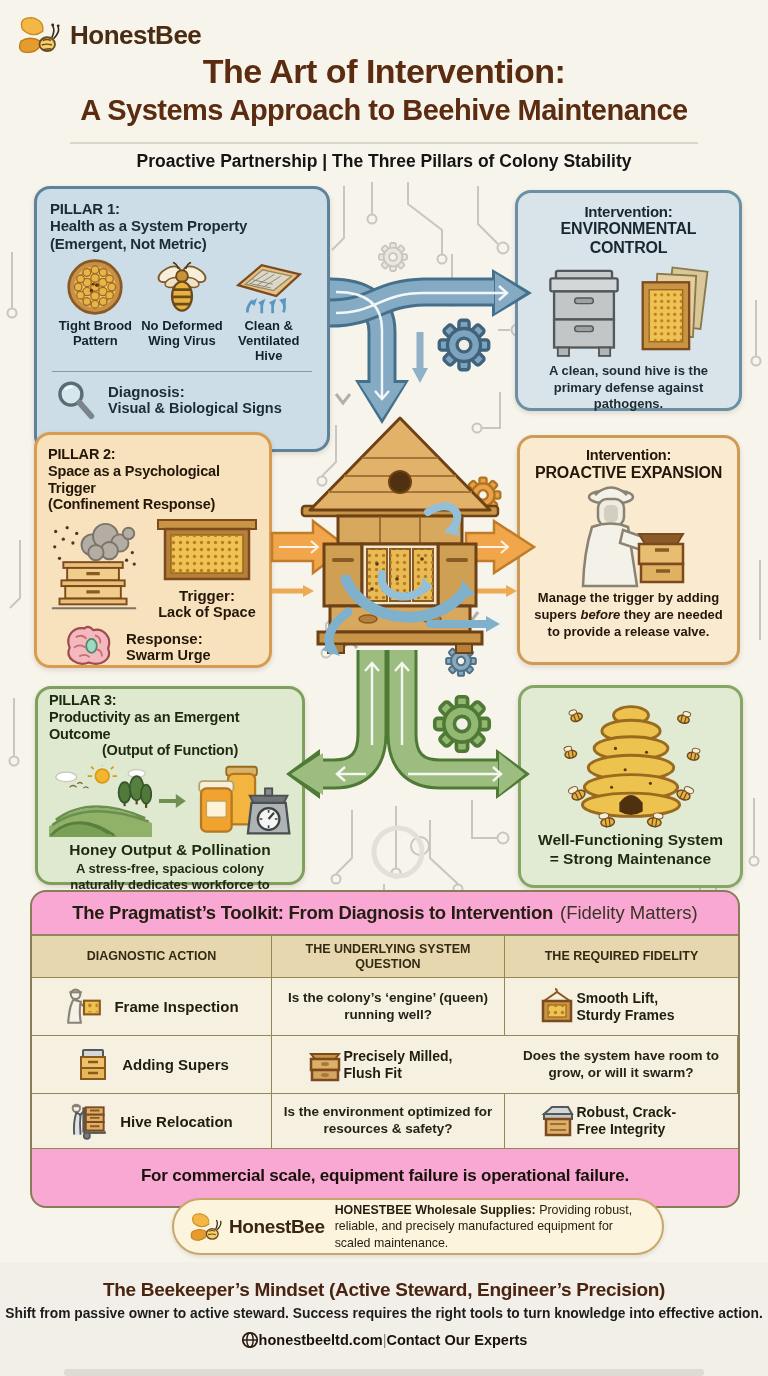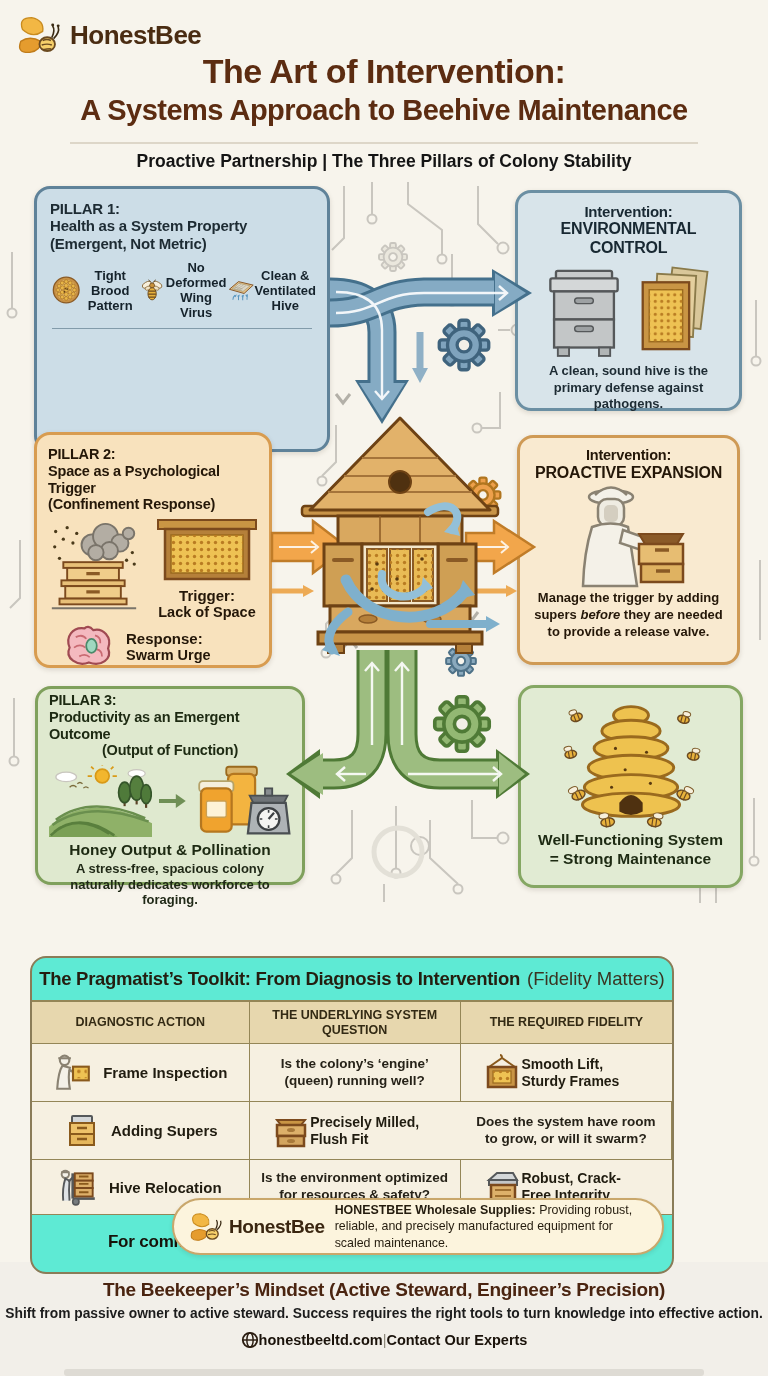--- a/index.html
+++ b/index.html
@@ -26,21 +26,21 @@
   .p3{left:35px;top:686px;width:270px;height:199px;background:#dfe9cf;border:3px solid #7fa05c;padding:3px 11px;}
   .outc{left:518px;top:685px;width:225px;height:203px;background:#e1ebd3;border:3px solid #85a763;padding:6px;text-align:center;}
 
   .bh{font-size:15px;line-height:1.16;font-weight:800;letter-spacing:-0.2px;}
   .p1 .bh{color:#1d2b33;}
   .p2 .bh,.exp .bh{color:#241708;font-size:14.5px;}
   .p3 .bh{color:#1d2a12;font-size:14.5px;}
   .env .bh{color:#182832;}
 
   .p1-icons{display:flex;justify-content:space-between;margin-top:6px;padding:0 2px;}
-  .p1-col{width:88px;display:flex;align-items:center;}
+  .p1-col{width:88px;display:flex;flex-direction:column;align-items:center;}
   .p1-lab{font-size:13px;font-weight:800;text-align:center;line-height:1.15;color:#15222b;margin-top:3px;}
   .p1-div{margin:7px 2px 0 2px;border-top:1.5px solid rgba(70,100,120,.55);}
   .p1-diag{display:flex;align-items:center;gap:10px;padding:5px 0 0 4px;}
   .p1-diag .t1{font-size:15px;font-weight:800;color:#1d2b33;}
   .p1-diag .t2{font-size:14.5px;font-weight:700;color:#1d2b33;}
 
   .env-icons{display:flex;justify-content:center;align-items:flex-end;gap:12px;margin:8px 0 4px 0;}
   .env-cap{font-size:13px;font-weight:700;line-height:1.25;color:#1d2b33;padding:0 4px;}
 
   .p2-row1{display:flex;gap:16px;align-items:flex-start;margin-top:5px;}
@@ -50,21 +50,21 @@
   .p2-row2{display:flex;align-items:center;gap:10px;margin-top:1px;padding-left:12px;}
 
   .exp-cap{font-size:13px;font-weight:700;line-height:1.3;color:#241708;}
   .p3-sub{text-align:center;}
   .p3-icons{display:flex;align-items:center;justify-content:center;gap:5px;margin-top:4px;}
   .p3-item{text-align:center;font-size:15.5px;font-weight:800;color:#1d2a12;margin-top:2px;}
   .p3-cap{text-align:center;font-size:13px;font-weight:700;line-height:1.2;color:#1f2816;margin-top:2px;}
   .outc-lab{font-size:15.5px;font-weight:800;color:#1d2a12;line-height:1.25;}
 
   
-  .tk{left:30px;top:956px;width:644px;height:318px;background:#5eead4;border:2.5px solid #8a7c58;border-radius:16px;box-sizing:border-box;}
+  .tk{left:30px;top:890px;width:710px;height:318px;background:#f9a8d4;border:2.5px solid #8a7c58;border-radius:16px;box-sizing:border-box;}
   .tk-title{height:42px;display:flex;align-items:center;justify-content:center;gap:7px;}
   .tk-title .m{font-size:18.5px;font-weight:800;color:#241e10;letter-spacing:-0.3px;}
   .tk-title .n{font-size:18.5px;font-weight:400;color:#3a3422;}
   .tk-grid{display:grid;grid-template-columns:34% 33% 33%;border-top:2px solid #948657;}
   .tk-cell{border-right:1.5px solid #948657;border-bottom:1.5px solid #948657;display:flex;align-items:center;justify-content:center;box-sizing:border-box;}
   .tk-cell.last{border-right:none;}
   .tk-h{height:42px;background:#e7d7ae;font-size:12.5px;font-weight:800;color:#332a14;text-align:center;line-height:1.2;padding:2px 8px;}
   .tk-r{height:58px;background:#f6f0e1;}
   .tk-r3{height:55px;}
   .tk-act{gap:10px;font-size:15px;font-weight:800;color:#201c10;}
@@ -274,20 +274,31 @@
             <polygon points="17,49 25,44 22,53"></polygon>
               <polygon points="26,49 34,45 31,54"></polygon>
             <polygon points="38,49 46,45 43,54"></polygon>
               <polygon points="49,46 57,44 56,53"></polygon>
           </g>
         </svg>
         <div class="p1-lab">Clean &amp; Ventilated Hive</div>
       </div>
     </div>
     <div class="p1-div"></div>
+    <div class="p1-diag">
+      <svg width="44" height="46" viewBox="0 0 52 52">
+        <circle cx="20" cy="19" r="13" fill="#d6e7ec" stroke="#5a6b74" stroke-width="4"></circle>
+        <path d="M13 14 q4 -5 9 -3" stroke="#ffffff" stroke-width="2.5" fill="none" opacity="0.8"></path>
+        <line x1="30" y1="29" x2="44" y2="45" stroke="#7a848a" stroke-width="7" stroke-linecap="round"></line>
+      </svg>
+      <div>
+        <div class="t1">Diagnosis:</div>
+        <div class="t2">Visual &amp; Biological Signs</div>
+      </div>
+    </div>
   </div>
 
   <div class="abs panel env">
     <div class="bh">Intervention:</div>
     <div class="bh" style="font-size:16px">ENVIRONMENTAL CONTROL</div>
     <div class="env-icons">
       <svg width="86" height="94" viewBox="0 0 92 100">
         <rect x="16" y="6" width="60" height="10" rx="2" fill="#c7cacb" stroke="#55585a" stroke-width="2.5"></rect>
         <rect x="10" y="14" width="72" height="14" rx="2" fill="#d4d7d8" stroke="#55585a" stroke-width="2.5"></rect>
         <rect x="14" y="28" width="64" height="30" fill="#c3c6c7" stroke="#55585a" stroke-width="2.5"></rect>

